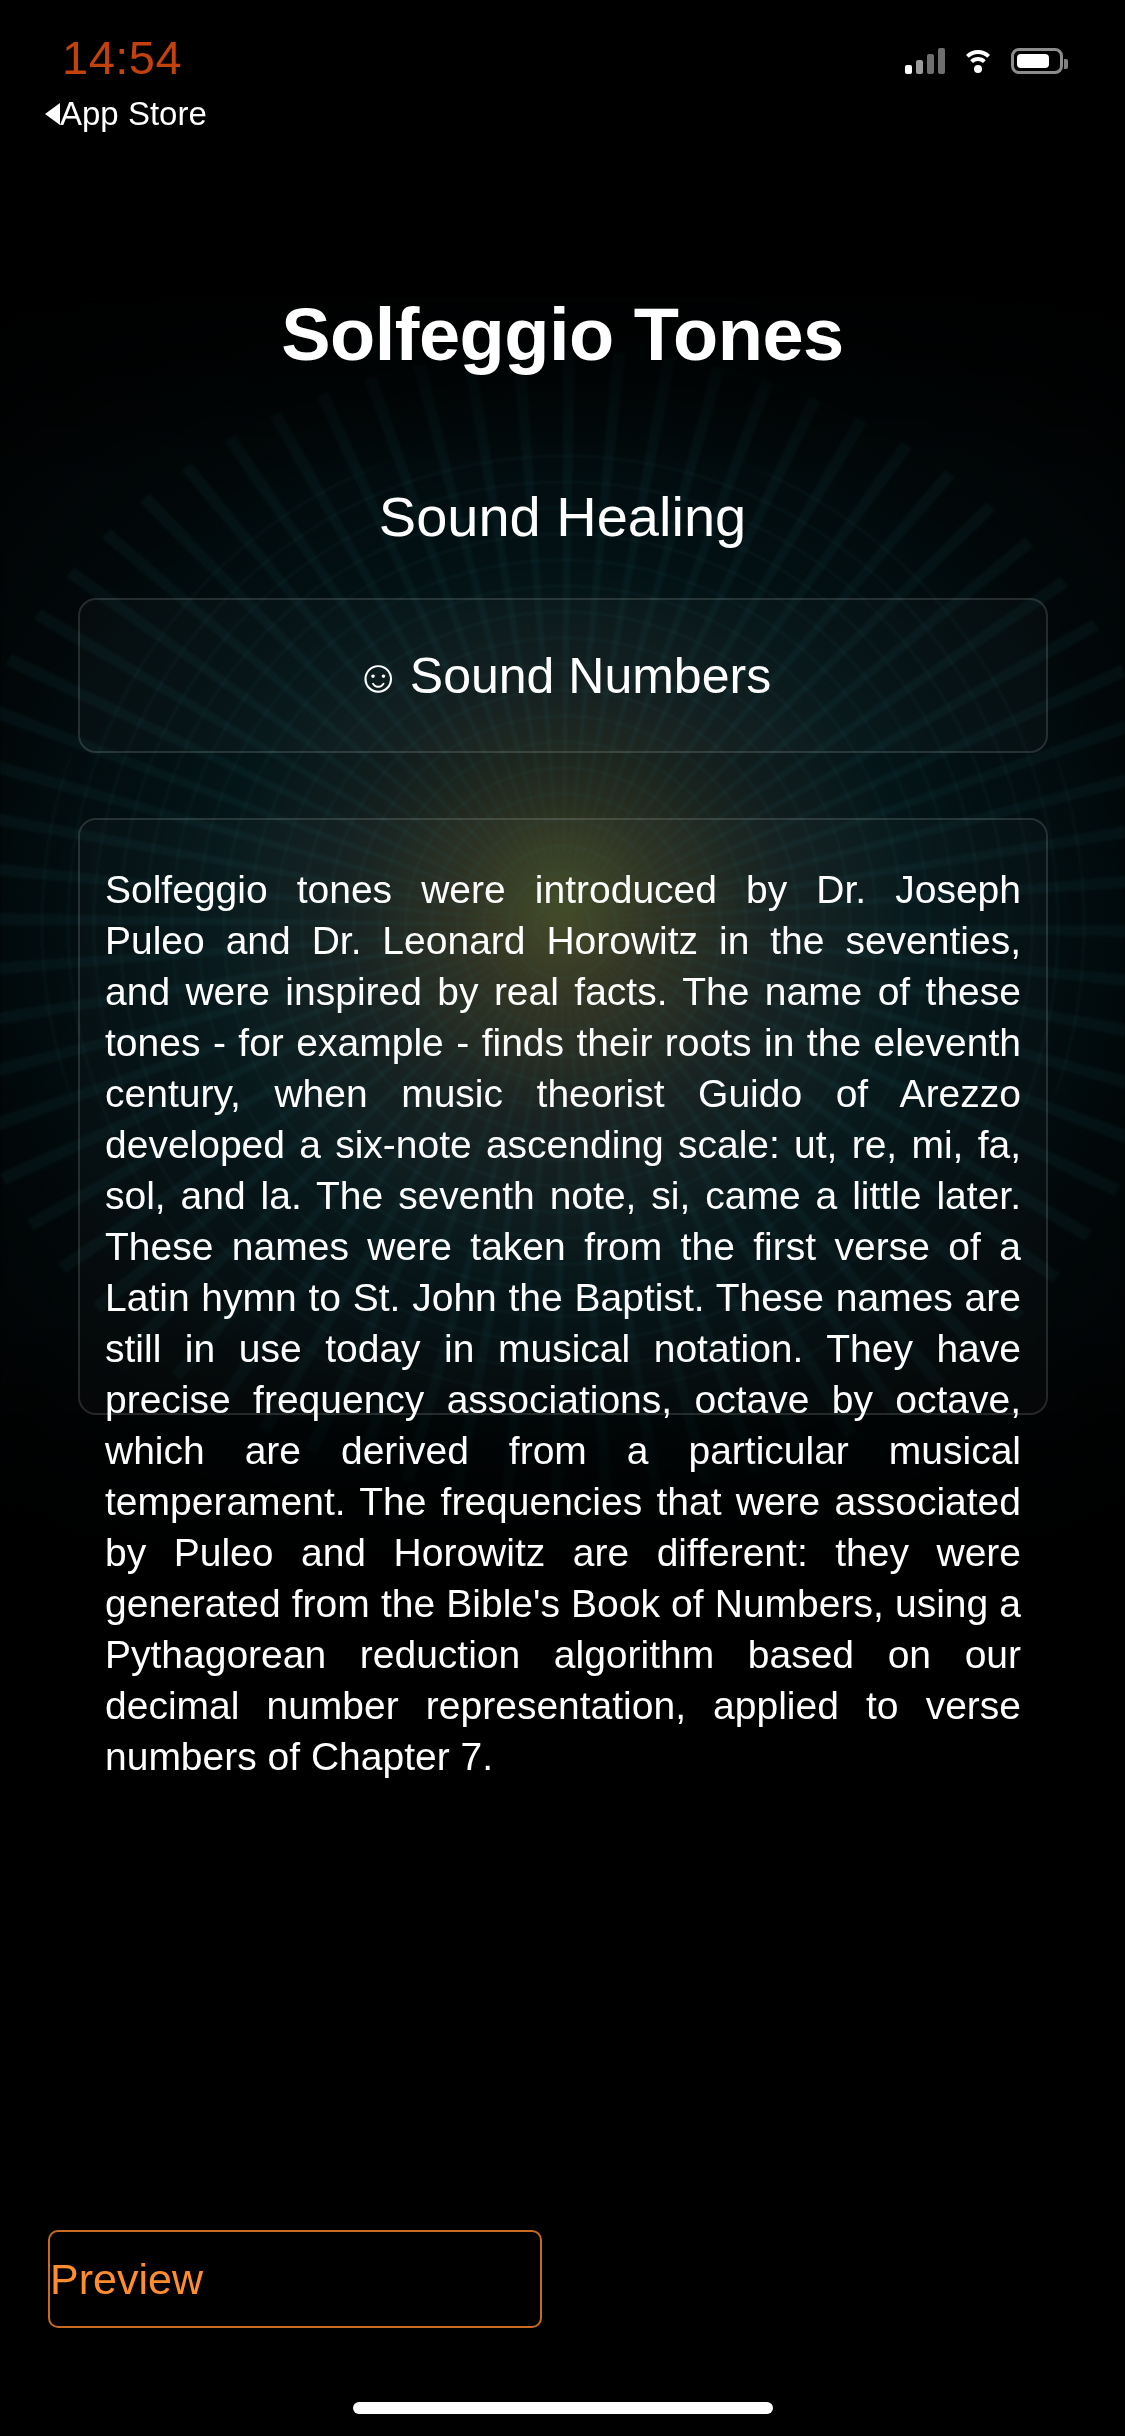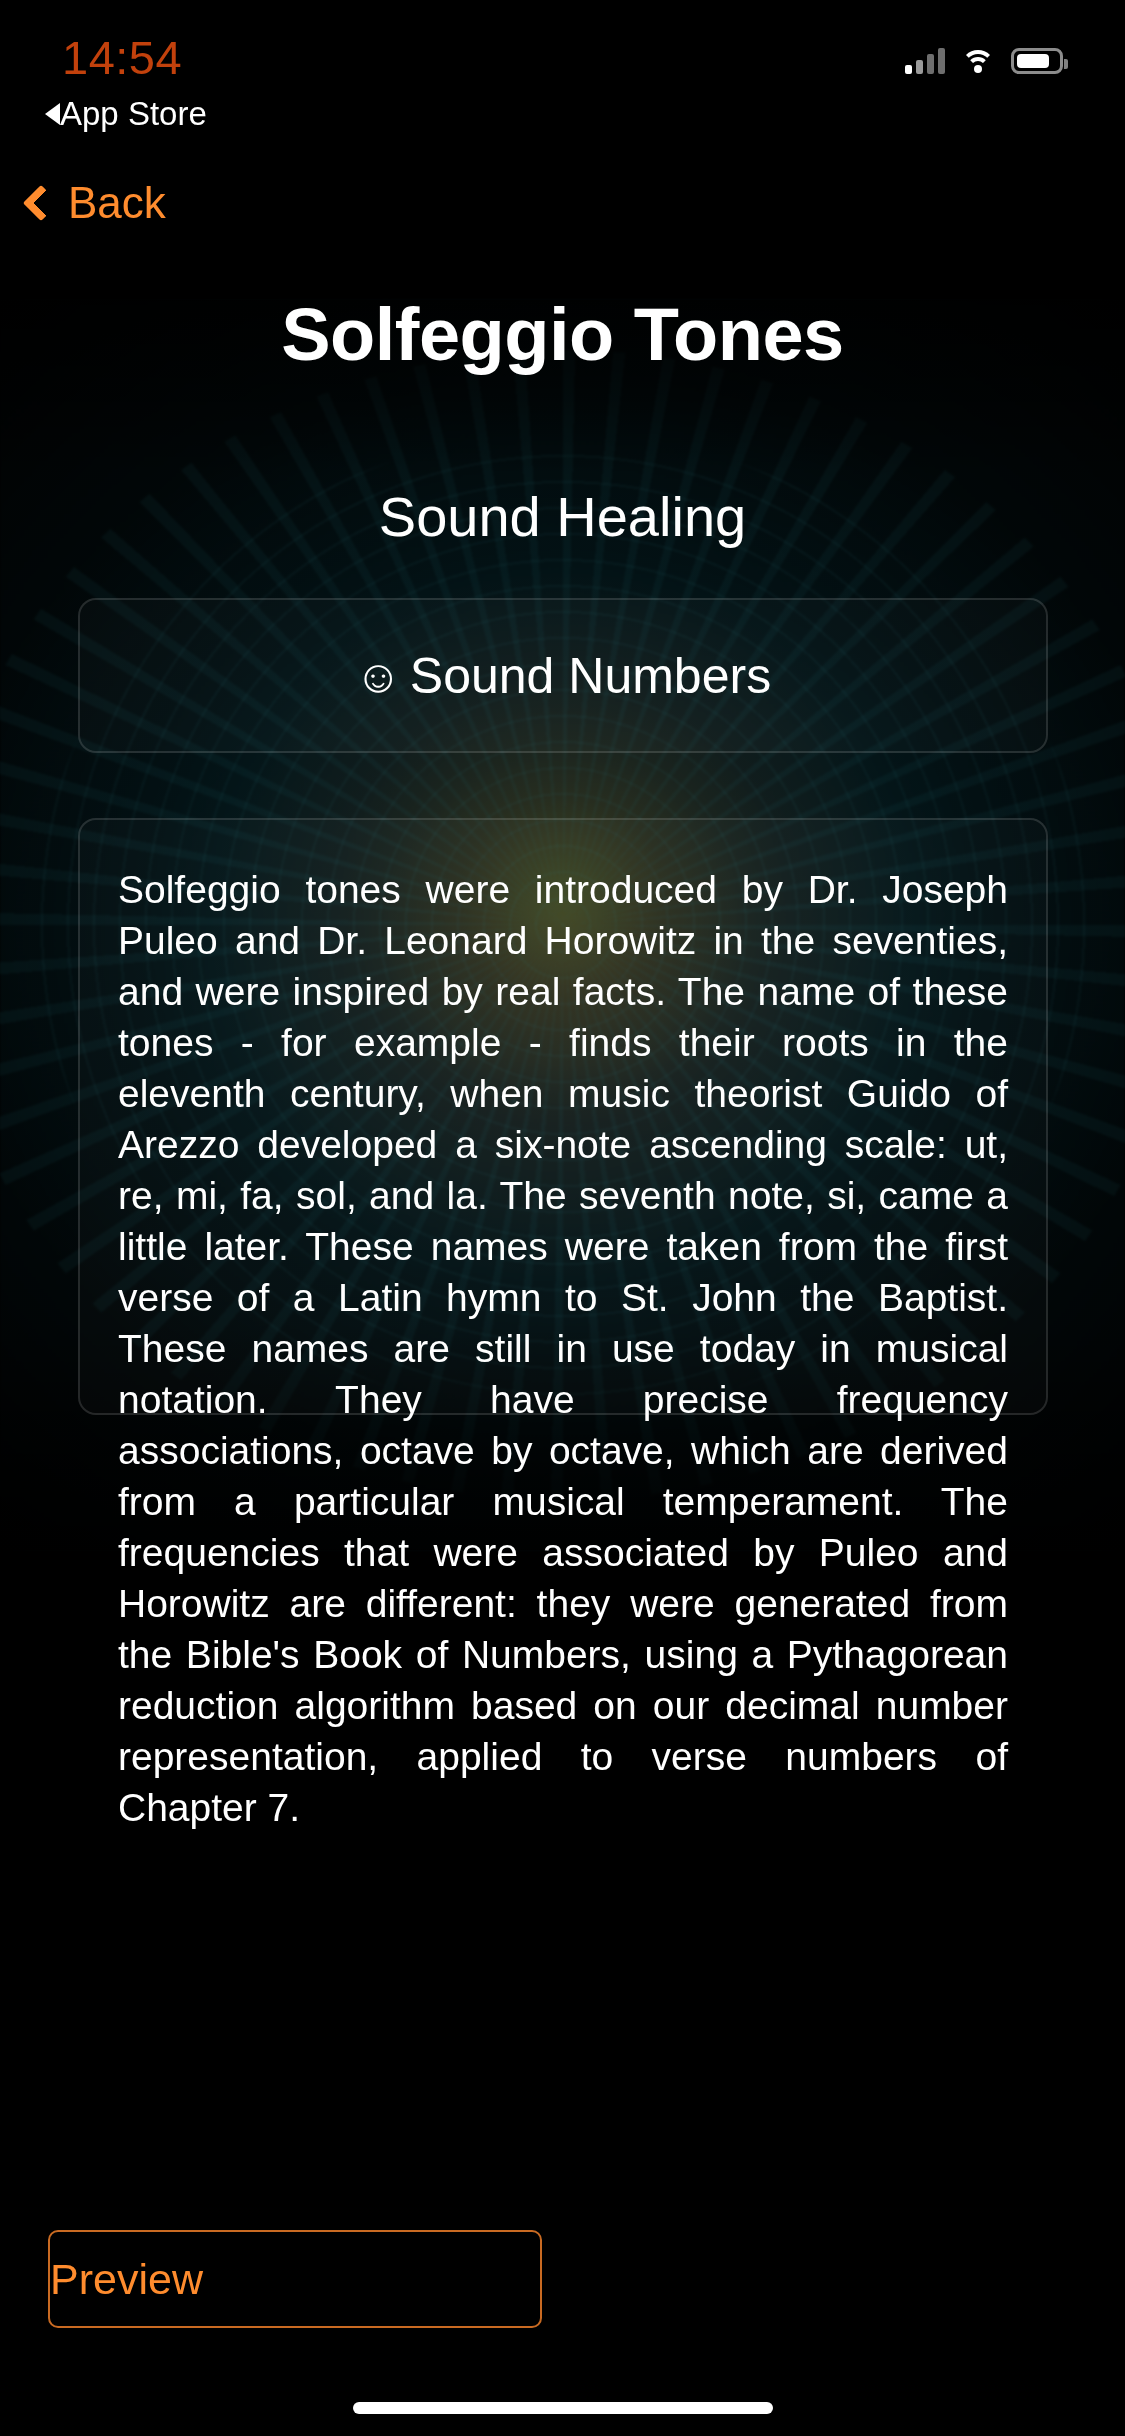--- a/index.html
+++ b/index.html
@@ -155,21 +155,21 @@
     left: 78px; top: 598px; width: 970px; height: 155px;
     display: flex; align-items: center; justify-content: center;
   }
   .tag-text {
     color: #fff; font-size: 50px; display: flex; align-items: center; gap: 8px;
   }
   .smiley { font-size: 46px; line-height: 1; }
 
   .card-body {
     left: 78px; top: 818px; width: 970px; height: 597px;
-    padding: 44px 38px;
+    padding: 44px 25px;
   }
   .body-text {
     color: #fff;
     font-size: 39px;
     line-height: 51px;
     text-align: justify;
     text-justify: inter-word;
   }
 
   
@@ -215,26 +215,20 @@
           <i></i>
         </div>
     </div>
   </div>
 
   <div class="backlink-app">
     <span class="tri-left"></span>
     <span>App Store</span>
   </div>
 
-  <div class="navbar">
-    <div class="back-btn">
-      <span class="chev"></span>
-      <span>Back</span>
-    </div>
-  </div>
 
   <div class="title">Solfeggio Tones</div>
   <div class="subtitle">Sound Healing</div>
 
   <div class="card card-tag">
     <div class="tag-text">
       <span class="smiley">☺</span>
       <span>Sound Numbers</span>
     </div>
   </div>

